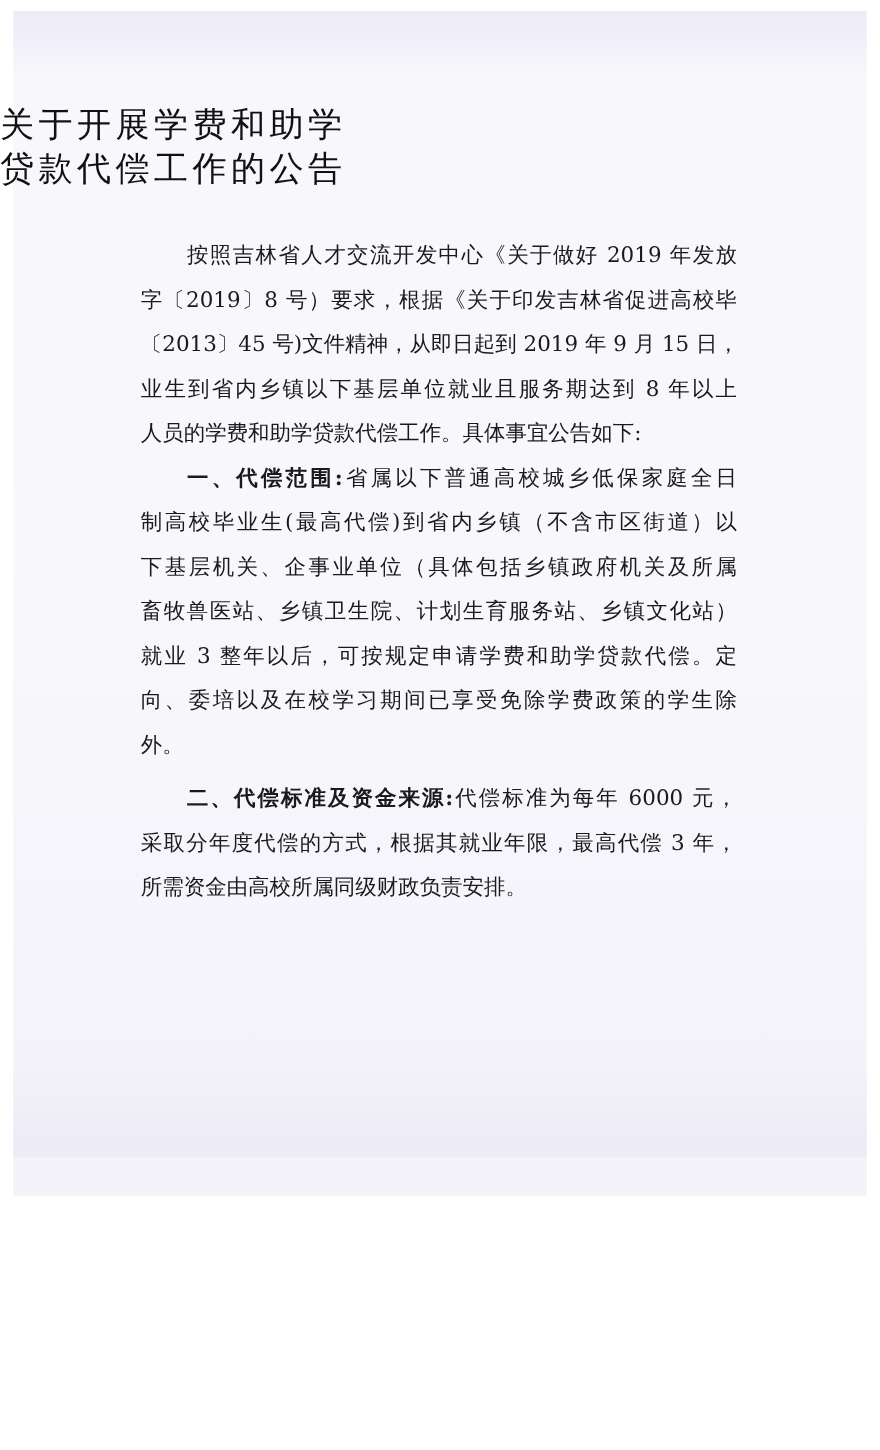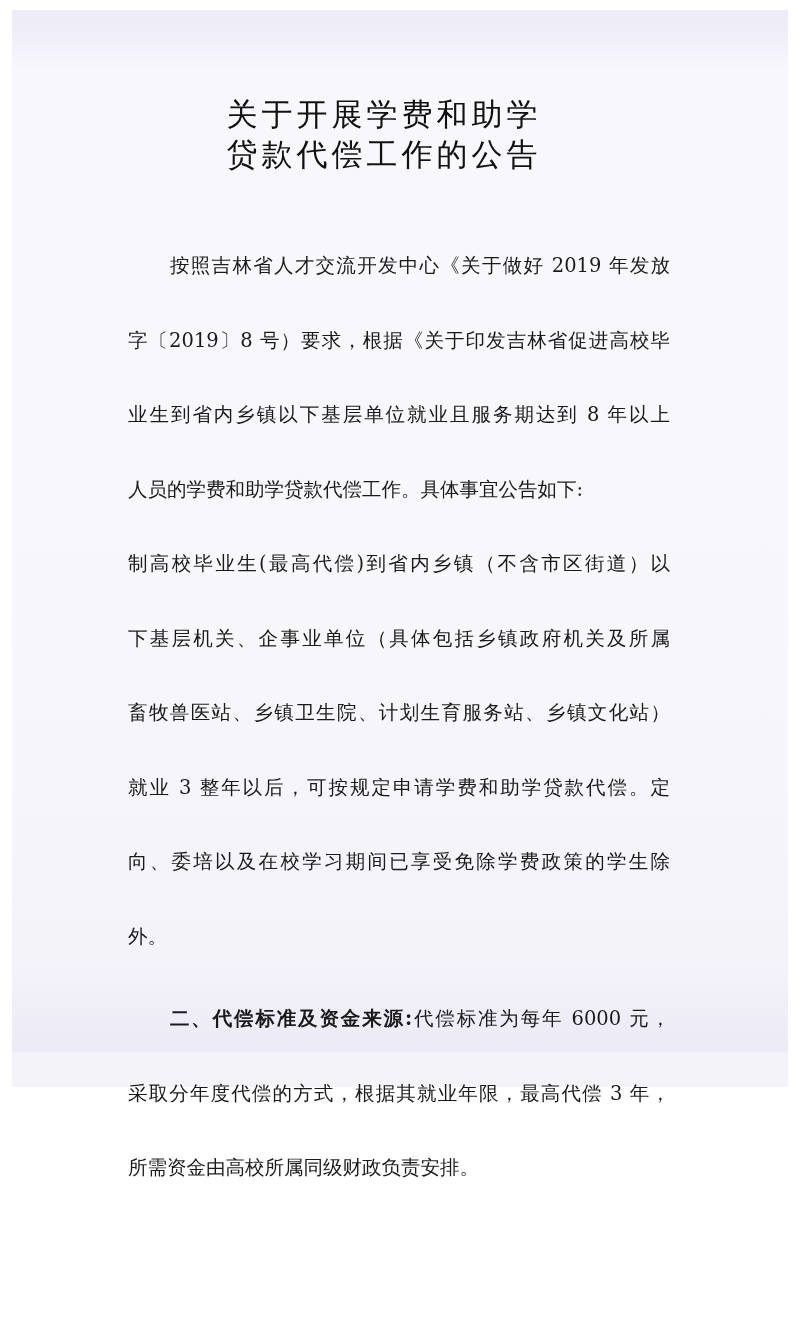--- a/index.html
+++ b/index.html
@@ -28,21 +28,20 @@
       left: 0; right: 0;
       top: 1042px;
       height: 35px;
       background: #f3f3f9;
     }
     .title {
       position: absolute;
       left: 0;
       top: 94px;
       width: 768px;
-      text-align: center;
       color: #111111;
       font-family: "DejaVu Sans", "Liberation Sans", sans-serif;
       font-size: 31px;
       line-height: 40px;
       letter-spacing: 4px;
       font-weight: normal;
     }
     .title div { margin: 0; }
     .body {
       position: absolute;
@@ -52,21 +51,20 @@
       color: #1a1a1a;
       font-size: 19.5px;
       line-height: 40.5px;
     }
     .line {
       display: block;
       white-space: nowrap;
       text-align: justify;
       text-align-last: justify;
       height: 40.5px;
-      margin-top: 34px;
     }
     .line.indent {
       padding-left: 42px;
     }
     .line.last {
       text-align-last: left;
     }
     .bold {
       font-weight: bold;
     }
@@ -81,25 +79,27 @@
 
 <div class="title">
   <div>关于开展学费和助学</div>
   <div>贷款代偿工作的公告</div>
 </div>
 
 <div class="body">
   <div>
     <span class="line indent">按照吉林省人才交流开发中心《关于做好 2019 年发放</span>
     <span class="line">字〔2019〕8 号）要求，根据《关于印发吉林省促进高校毕</span>
+    <span class="line">〔2013〕45 号)文件精神，从即日起到 2019 年 9 月 15 日，</span>
     <span class="line">业生到省内乡镇以下基层单位就业且服务期达到 8 年以上</span>
     <span class="line last">人员的学费和助学贷款代偿工作。具体事宜公告如下:</span>
   </div>
 
   <div>
+    <span class="line indent"><span class="bold">一、代偿范围:</span><span>省属以下普通高校城乡低保家庭全日</span></span>
     <span class="line">制高校毕业生(最高代偿)到省内乡镇（不含市区街道）以</span>
     <span class="line">下基层机关、企事业单位（具体包括乡镇政府机关及所属</span>
     <span class="line">畜牧兽医站、乡镇卫生院、计划生育服务站、乡镇文化站）</span>
     <span class="line">就业 3 整年以后，可按规定申请学费和助学贷款代偿。定</span>
     <span class="line">向、委培以及在校学习期间已享受免除学费政策的学生除</span>
     <span class="line last">外。</span>
   </div>
 
   <div class="spacer"></div>
 

